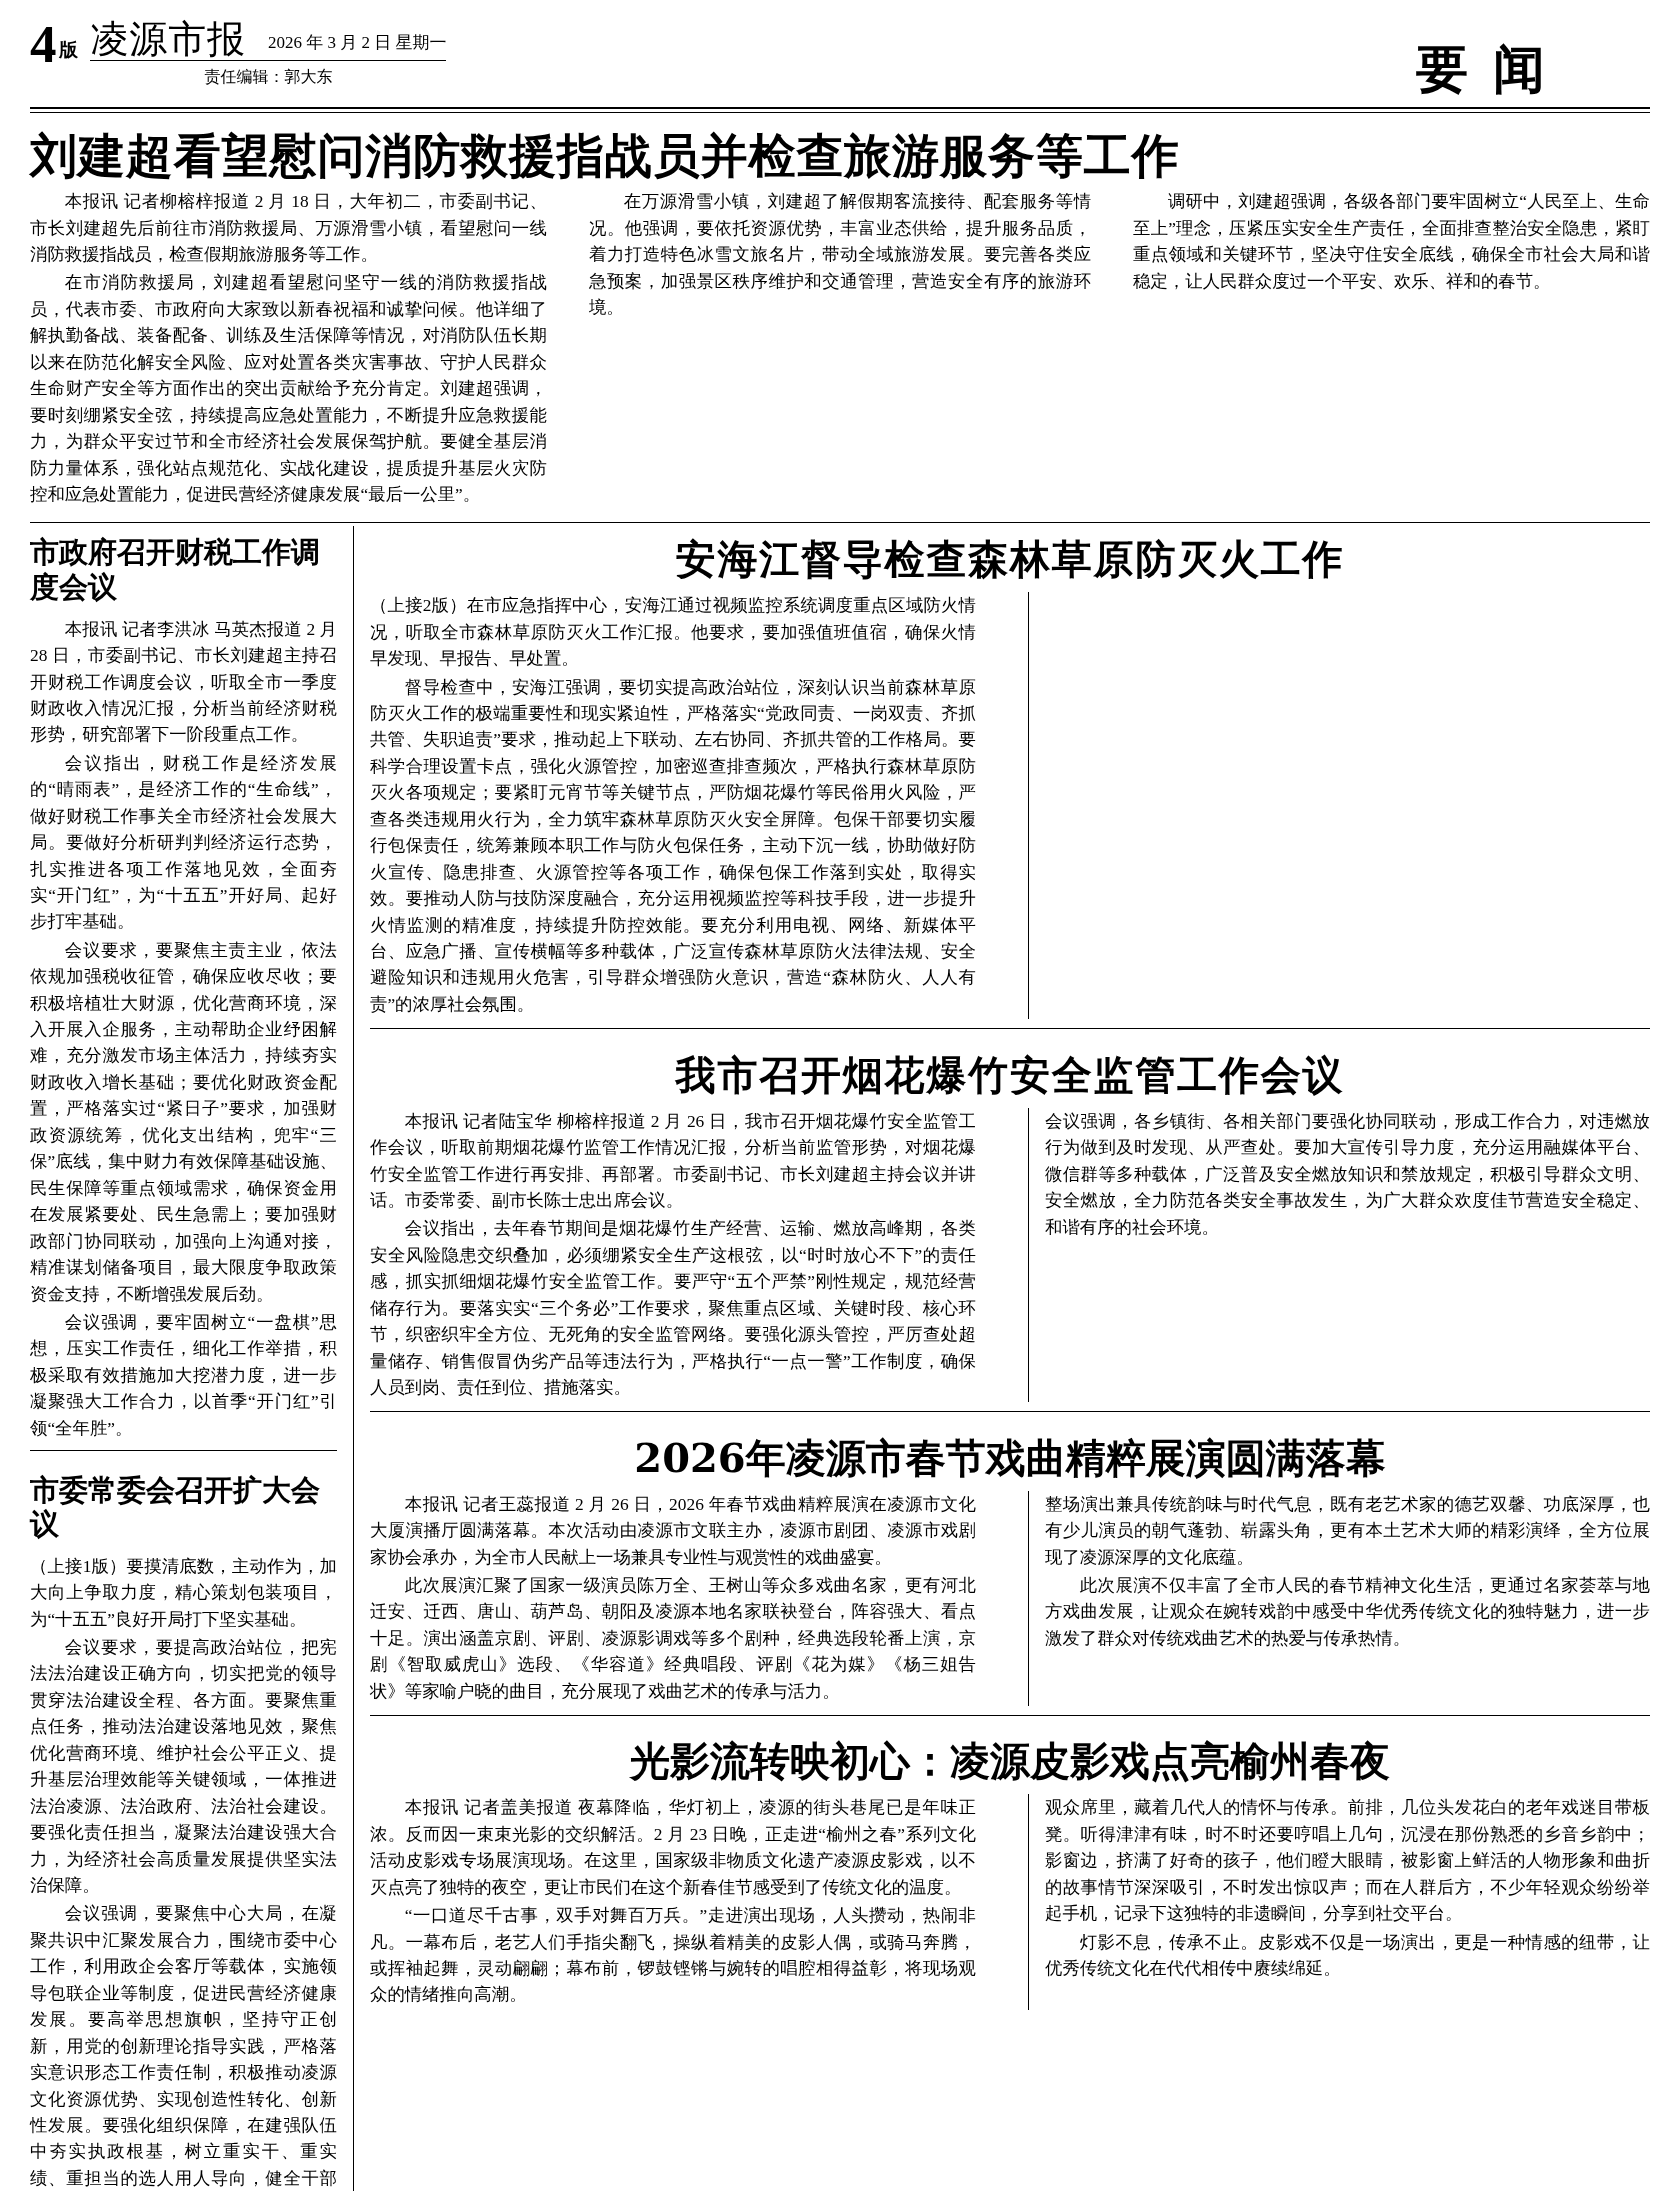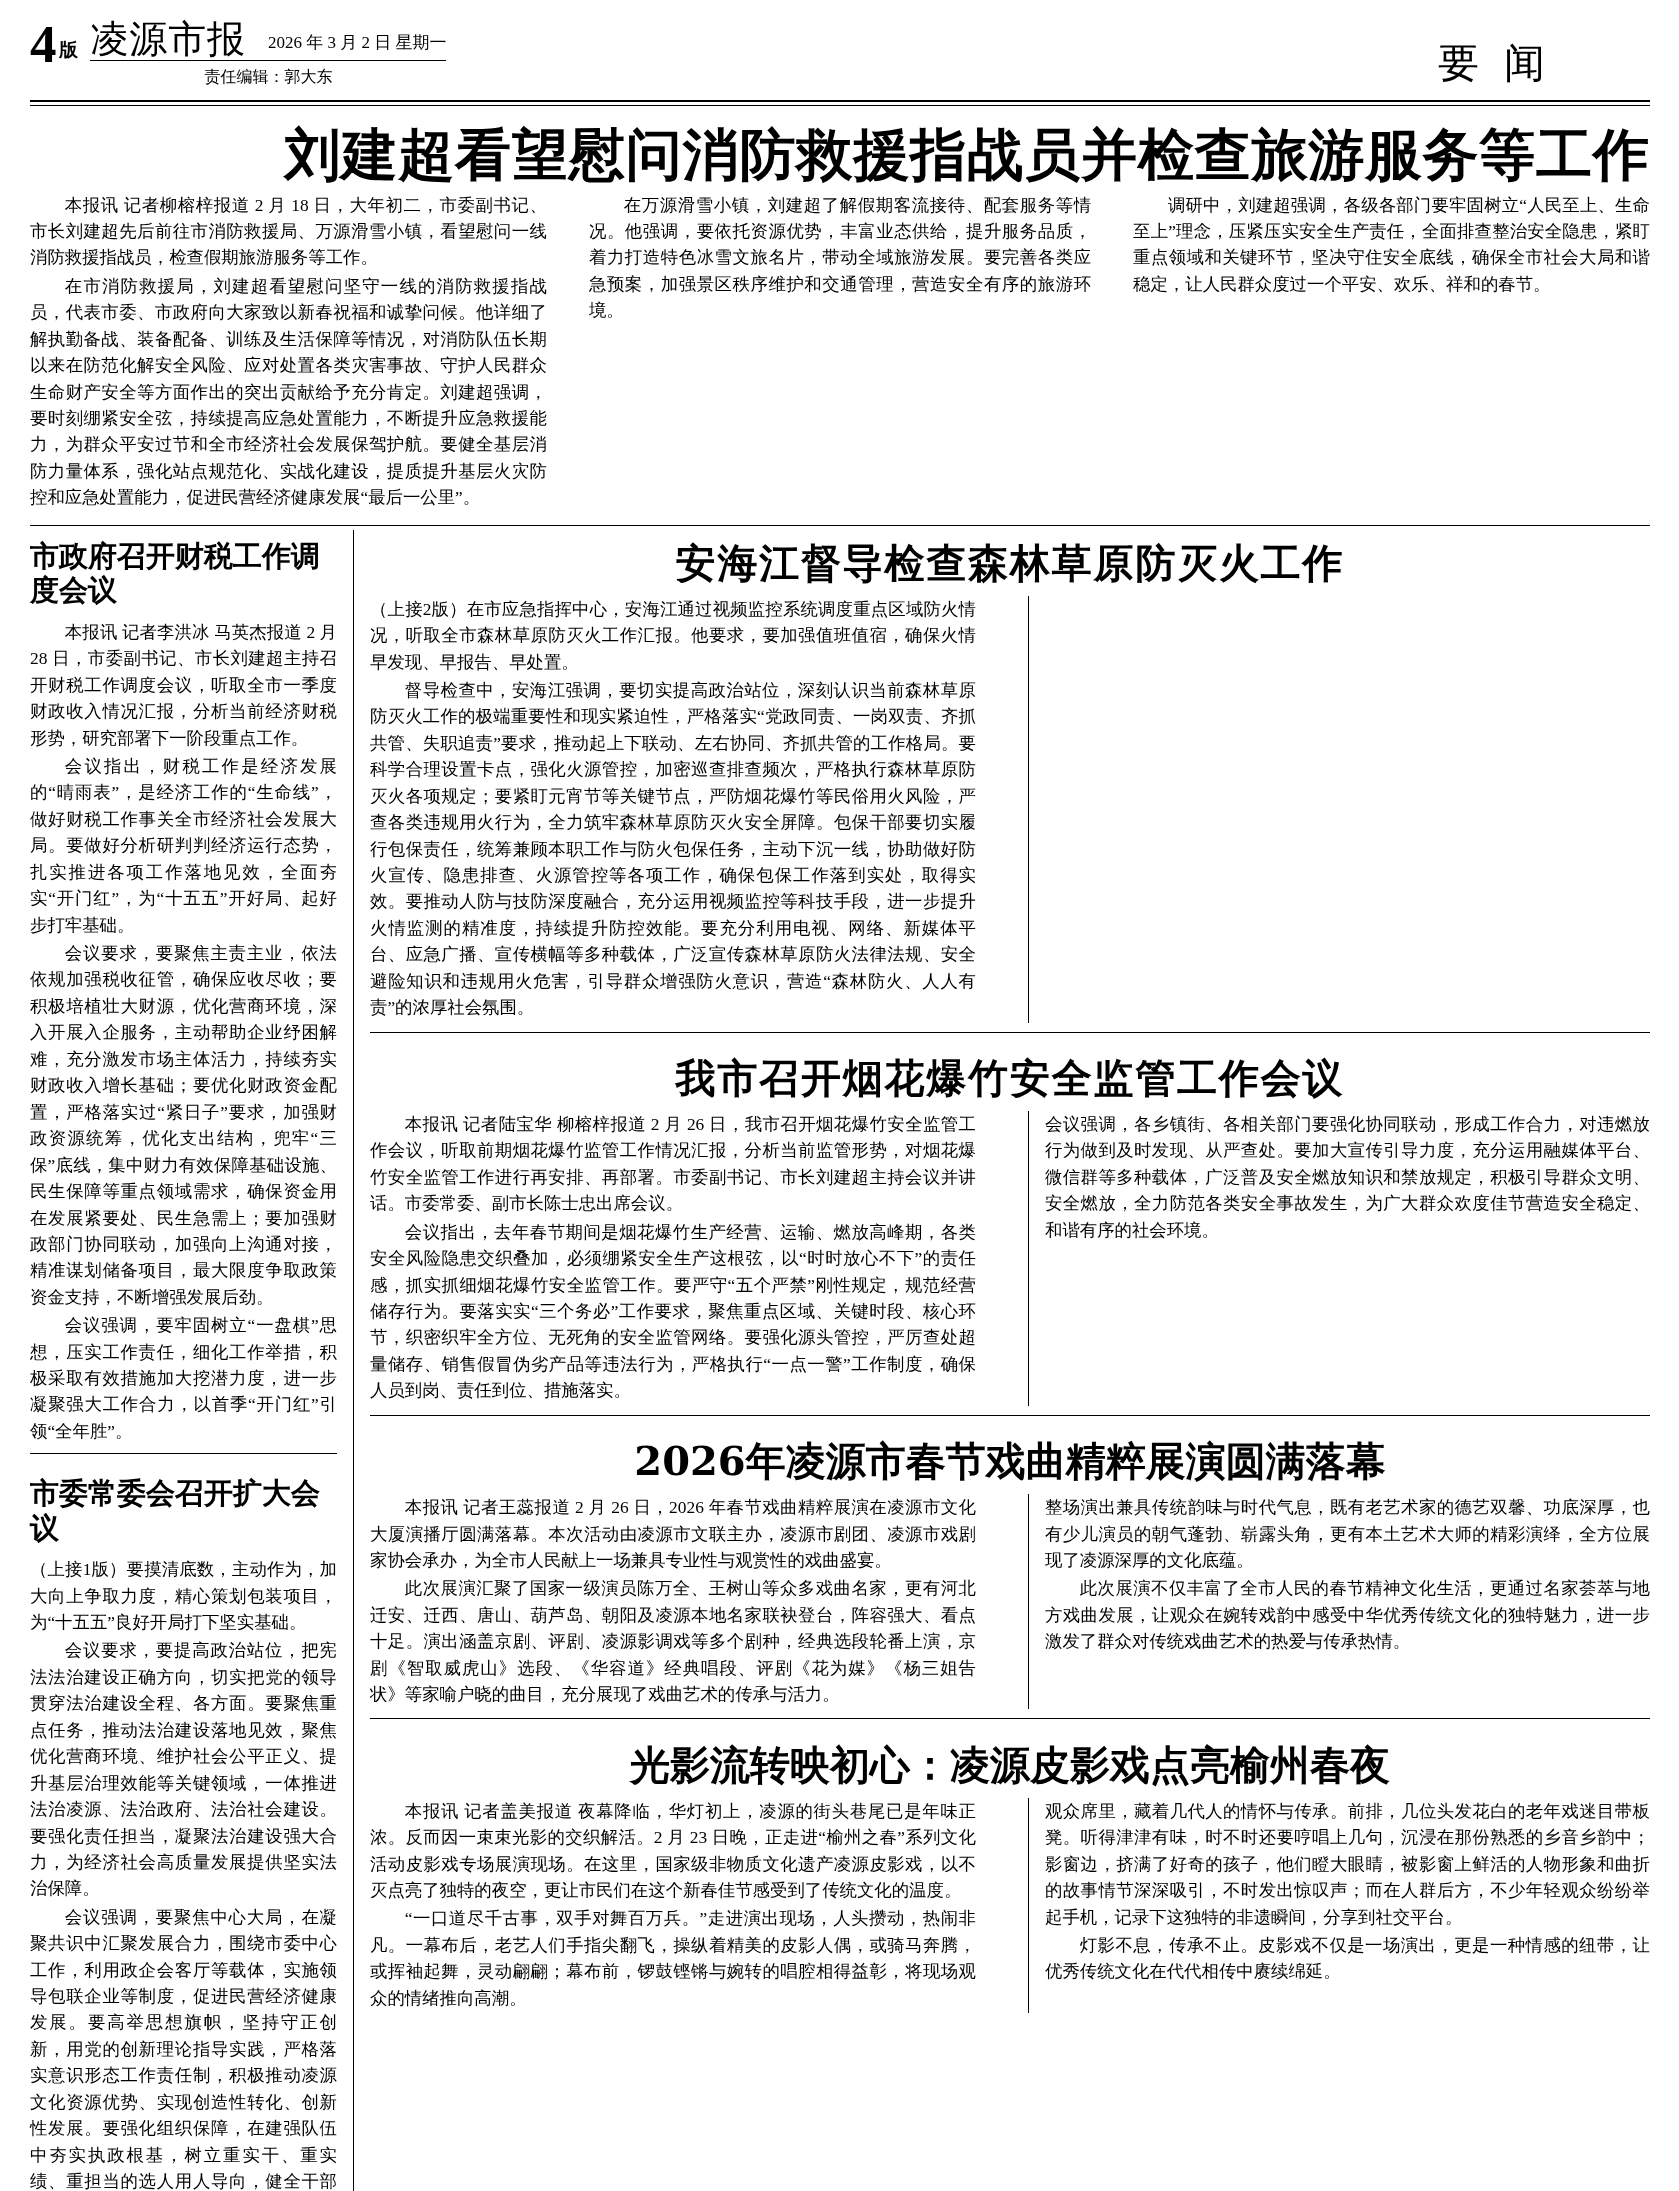--- a/index.html
+++ b/index.html
@@ -64,36 +64,36 @@
     font-size:16px;
     text-align:center;
     padding-top:5.3px;
   }
   .mast-right {
     flex:1;
     text-align:right;
     padding-right:80px;
   }
   .section-name {
-    font-size:41px;
-    font-weight:normal;
+    font-size:52px;
+    font-weight:bold;
     letter-spacing:25px;
     font-family:"DejaVu Serif", serif;
     line-height:1;
     padding-top:23px;
   }
 
   .rule-thick { border-top:2.7px solid #000; margin-top:9px; }
   .rule-thin  { border-top:0.9px solid #000; margin-top:2.7px; }
 
   
   h1.lead-headline {
-    font-size:56px;
-    font-weight:bold;
-    text-align:right;
+    font-size:47px;
+    font-weight:bold;
+    text-align:left;
     margin:16px 0 5.3px 0;
     letter-spacing:0.9px;
     font-family:"DejaVu Serif", serif;
     line-height:1.15;
   }
   h2.head-main {
     font-size:40px;
     font-weight:bold;
     text-align:center;
     margin:9px 0 9px 0;

